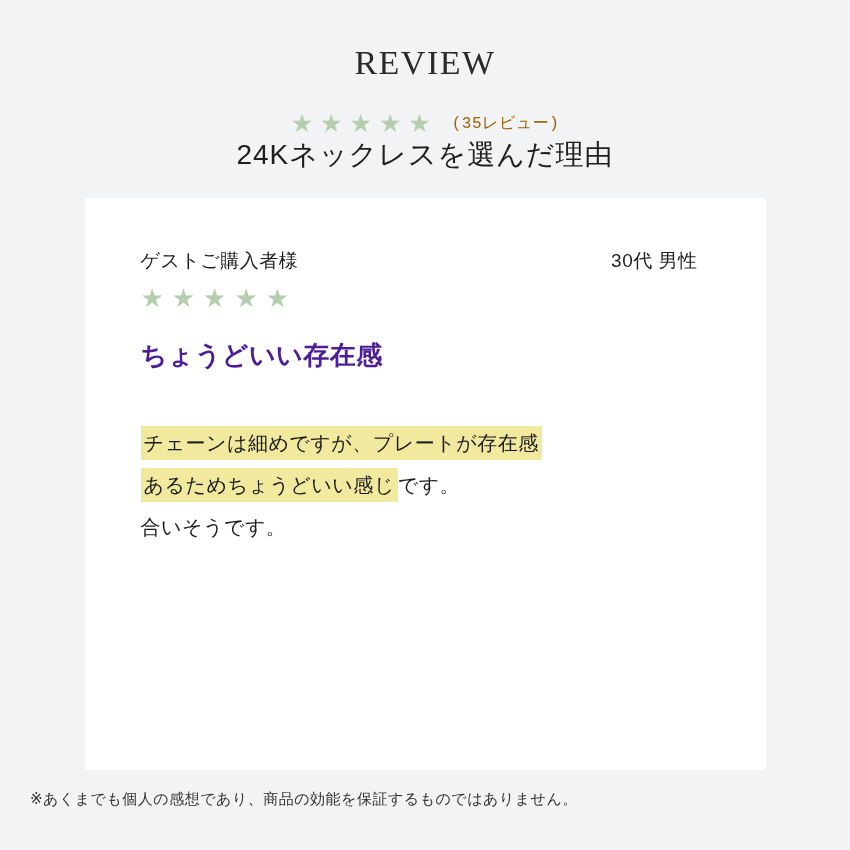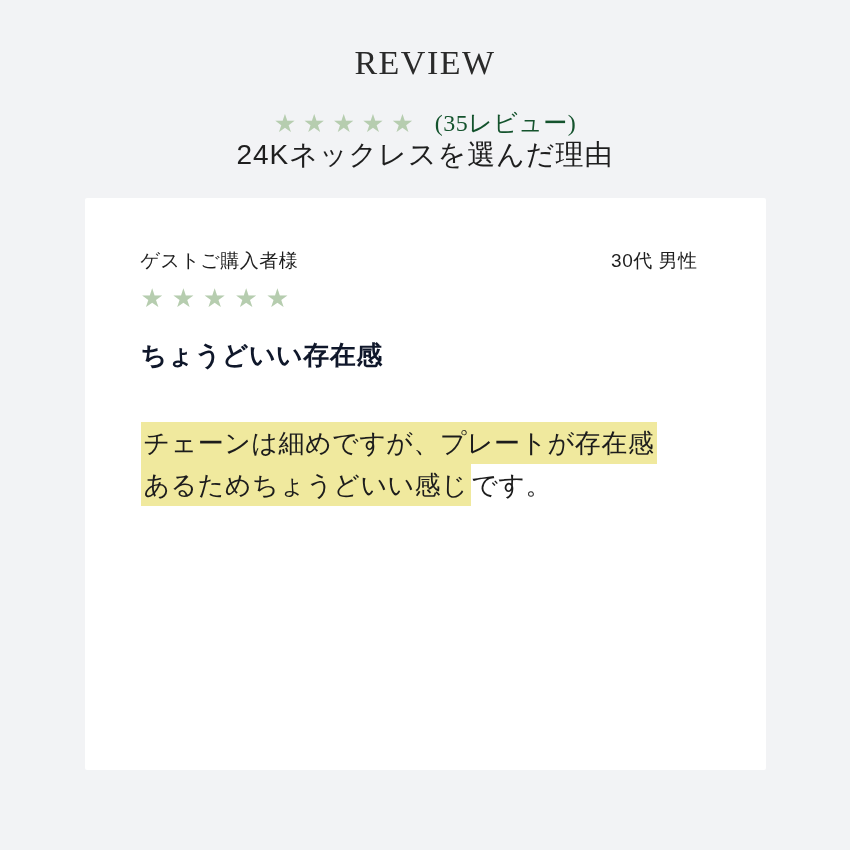--- a/index.html
+++ b/index.html
@@ -33,23 +33,23 @@
     height: 30px;
   }
   .stars {
     color: #b6cdaf;
     font-size: 25px;
     letter-spacing: 7px;
     line-height: 1;
     white-space: nowrap;
   }
   .rating-count {
-    font-family: Liberation Serif, serif;
-    font-size: 24px;
-    color: #14532d;
+    font-family: Liberation Mono, monospace;
+    font-size: 16px;
+    color: #a16207;
     letter-spacing: 0.5px;
   }
   .page-heading {
     font-size: 28px;
     font-weight: 400;
     color: #1e1e1e;
     letter-spacing: 1px;
     line-height: 34px;
   }
   .card {
@@ -71,26 +71,26 @@
   }
   .card-stars {
     margin-top: 11px;
     font-size: 26px;
     letter-spacing: 8px;
   }
   .review-heading {
     margin-top: 27px;
     font-size: 26px;
     font-weight: 700;
-    color: #0f172a;
+    color: #4c1d95;
     letter-spacing: 0.5px;
   }
   .review-body {
     margin-top: 49px;
-    font-size: 26px;
+    font-size: 20px;
     color: #1c1c1c;
     letter-spacing: 0.5px;
   }
   .body-line {
     height: 42px;
     line-height: 42px;
     white-space: nowrap;
   }
   .hl {
     background: #f0e99e;
@@ -130,18 +130,20 @@
     <div class="stars card-stars">★★★★★</div>
 
     <div class="review-heading">ちょうどいい存在感</div>
 
     <div class="review-body">
       <div class="body-line"><span class="hl">チェーンは細めですが、プレートが存在感</span></div>
 
       <div class="body-line"><span class="hl">あるためちょうどいい感じ</span><span>です。</span></div>
 
 
+      <div class="body-line"><span>合いそうです。</span></div>
     </div>
 
   </div>
 
+  <div class="footer-note">※あくまでも個人の感想であり、商品の効能を保証するものではありません。</div>
 
 </div>
 
 </body></html>

